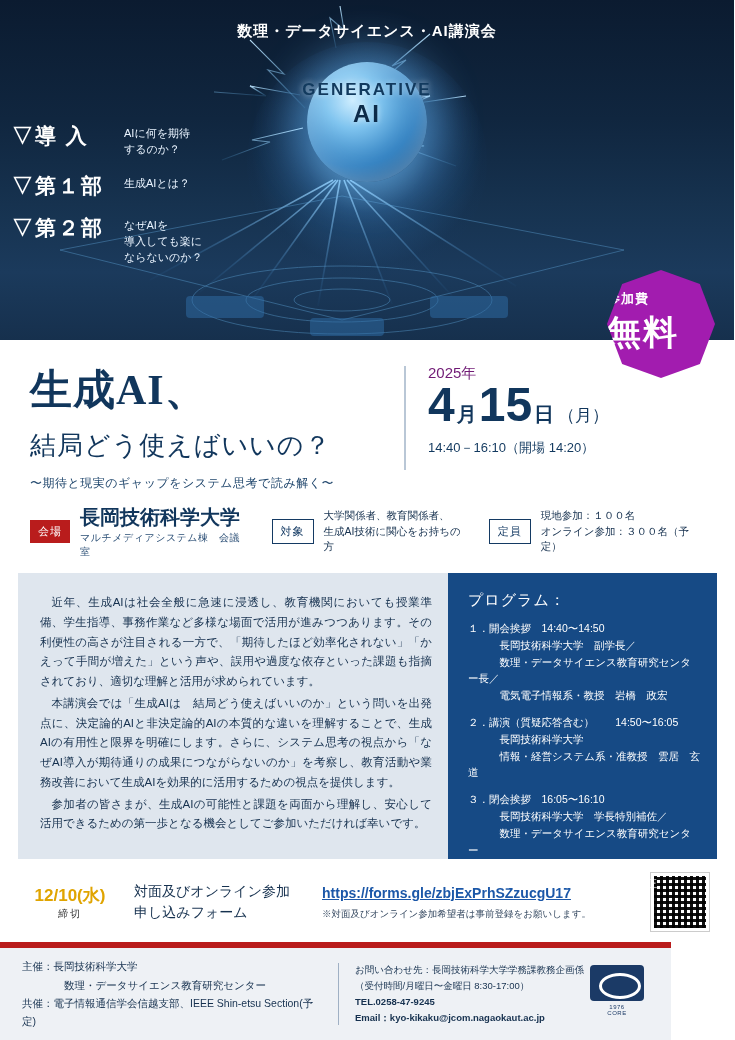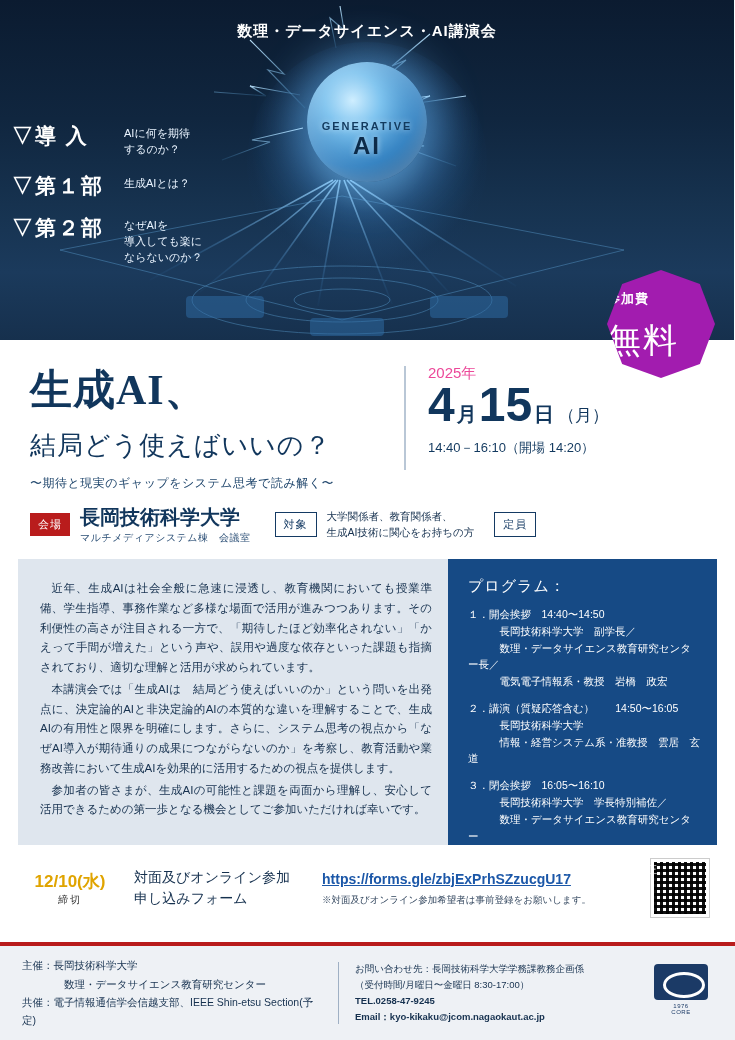--- a/index.html
+++ b/index.html
@@ -39,21 +39,21 @@
     width: 120px; height: 120px; border-radius: 50%;
     background: radial-gradient(circle at 38% 32%, #cfeeff 0%, #7fc4ef 25%, #2f7fc0 60%, #16416e 100%);
     box-shadow: 0 0 40px 14px rgba(110,190,255,0.45), inset 0 0 30px rgba(255,255,255,0.35);
     z-index: 4;
   }
   .orb-label {
     position: absolute; left: 50%; top: 80px; transform: translateX(-50%);
     width: 160px; text-align: center; z-index: 5; color: #0e2a47;
     text-shadow: 0 0 6px rgba(255,255,255,0.6);
   }
-  .orb-label .l1 { font-size: 11px; letter-spacing: 2px; font-weight: bold; color:#123a5e;margin-top:40px; }
+  .orb-label .l1 { font-size: 17px; letter-spacing: 2px; font-weight: bold; color:#123a5e; }
   .orb-label .l2 { font-size: 24px; font-weight: bold; letter-spacing: 2px; color:#0d2b49; }
 
   .lightning { position: absolute; inset: 0; z-index: 3; }
 
   .agenda { position: absolute; left: 12px; top: 122px; z-index: 7; color: #fff; }
   .agenda-row { display: flex; align-items: flex-start; margin-bottom: 14px; }
   .agenda-key {
     font-size: 21px; font-weight: bold; letter-spacing: 2px;
     width: 112px; color: #ffffff;
   }
@@ -61,40 +61,40 @@
 
   
   .badge {
     position: absolute; right: 20px; top: 270px; z-index: 20;
     width: 108px; height: 108px;
     background: #a21caf;
     clip-path: polygon(50% 0%, 86% 13%, 100% 50%, 86% 87%, 50% 100%, 14% 87%, 0% 50%, 14% 13%);
     color: #fff; text-align: left; padding-top: 20px;
   }
   .badge .b1 { font-size: 13px; font-weight: bold; letter-spacing: 1px; }
-  .badge .b2 { font-size: 34px; font-weight: normal; margin-top: 10px; letter-spacing: 2px; }
+  .badge .b2 { font-size: 34px; font-weight: bold; margin-top: 2px; letter-spacing: 2px; }
 
   
   .titleblock {
     position: relative; height: 160px; padding: 22px 28px 0 30px;
     display: flex; align-items: flex-start;
   }
   .tb-left { width: 370px; }
   .tb-main {
     font-family: "Liberation Serif", serif;
     font-size: 42px; color: #11365c; font-weight: bold; letter-spacing: 1px;
   }
   .tb-sub {
     font-family: "Liberation Serif", serif;
     font-size: 26px; color: #11365c; margin-top: 10px; letter-spacing: 1px;
   }
   .tb-small { font-size: 12px; color: #22486e; margin-top: 12px; letter-spacing: .5px; }
   .tb-divider { width: 2px; background: #b9c7d6; height: 104px; margin: 4px 22px 0 4px; }
   .tb-right { padding-top: 2px; color: #11365c; }
-  .tb-year { font-size: 15px; color: #ec4899; }
+  .tb-year { font-size: 15px; color: #701a75; }
   .tb-date { display: flex; align-items: baseline; margin-top: -2px; }
   .tb-date .num { font-size: 48px; font-weight: bold; line-height: 1; }
   .tb-date .unit { font-size: 20px; font-weight: bold; margin: 0 2px; }
   .tb-date .dow { font-size: 17px; margin-left: 2px; }
   .tb-time { font-size: 13px; margin-top: 10px; color: #12395f; }
 
   
   .infobar {
     display: flex; align-items: center; padding: 4px 28px 10px 30px; gap: 10px;
   }
@@ -135,22 +135,22 @@
     width: 58px; height: 58px; margin-left: auto; margin-right: 6px;
     background:
       repeating-linear-gradient(90deg,#111 0 3px,#fff 3px 6px),
       repeating-linear-gradient(0deg,#111 0 3px,#fff 3px 6px);
     background-blend-mode: multiply;
     border: 3px solid #fff; outline: 1px solid #ccc;
   }
 
   
   .footer {
-    position: absolute; bottom: 0; left: 0; width: 735px; height: 98px;
-    background: #eef1f5; border-top: 4px solid #b91c1c;
+    position: absolute; bottom: 0; left: 0; width: 671px; height: 98px;
+    background: #eef1f5; border-top: 6px solid #b91c1c;
     display: flex; align-items: center; padding: 0 22px;
   }
   .f-left { font-size: 10.5px; color: #16314f; line-height: 1.75; width: 300px; }
   .f-div { width: 1px; height: 62px; background: #9fb0c4; margin: 0 16px; }
   .f-mid { font-size: 9.5px; color: #16314f; line-height: 1.7; flex: 1; }
   .f-mid .bold { color: #16314f; font-weight: bold; }
   .f-logo { width: 64px; height: 58px; text-align: center; }
   .f-logo .mark {
     width: 54px; height: 36px; background: #1b3a66; margin: 0 auto;
     border-radius: 4px; position: relative;
@@ -263,20 +263,22 @@
 <div class="infobar">
   <div class="chip">会場</div>
   <div>
     <div class="venue-name">長岡技術科学大学</div>
     <div class="venue-sub">マルチメディアシステム棟　会議室</div>
   </div>
   <div class="chip outline" style="margin-left:14px">対象</div>
   <div class="info-text" style="white-space:pre-line">大学関係者、教育関係者、
 生成AI技術に関心をお持ちの方</div>
   <div class="chip outline" style="margin-left:10px">定員</div>
+  <div class="info-text" style="white-space:pre-line">現地参加：１００名
+オンライン参加：３００名（予定）</div>
 </div>
 
 <div class="panel">
   <div class="panel-left">
     <p>近年、生成AIは社会全般に急速に浸透し、教育機関においても授業準備、学生指導、事務作業など多様な場面で活用が進みつつあります。その利便性の高さが注目される一方で、「期待したほど効率化されない」「かえって手間が増えた」という声や、誤用や過度な依存といった課題も指摘されており、適切な理解と活用が求められています。</p>
     <p>本講演会では「生成AIは　結局どう使えばいいのか」という問いを出発点に、決定論的AIと非決定論的AIの本質的な違いを理解することで、生成AIの有用性と限界を明確にします。さらに、システム思考の視点から「なぜAI導入が期待通りの成果につながらないのか」を考察し、教育活動や業務改善において生成AIを効果的に活用するための視点を提供します。</p>
     <p>参加者の皆さまが、生成AIの可能性と課題を両面から理解し、安心して活用できるための第一歩となる機会としてご参加いただければ幸いです。</p>
   </div>
   <div class="panel-right">
     <div class="pr-title">プログラム：</div>

